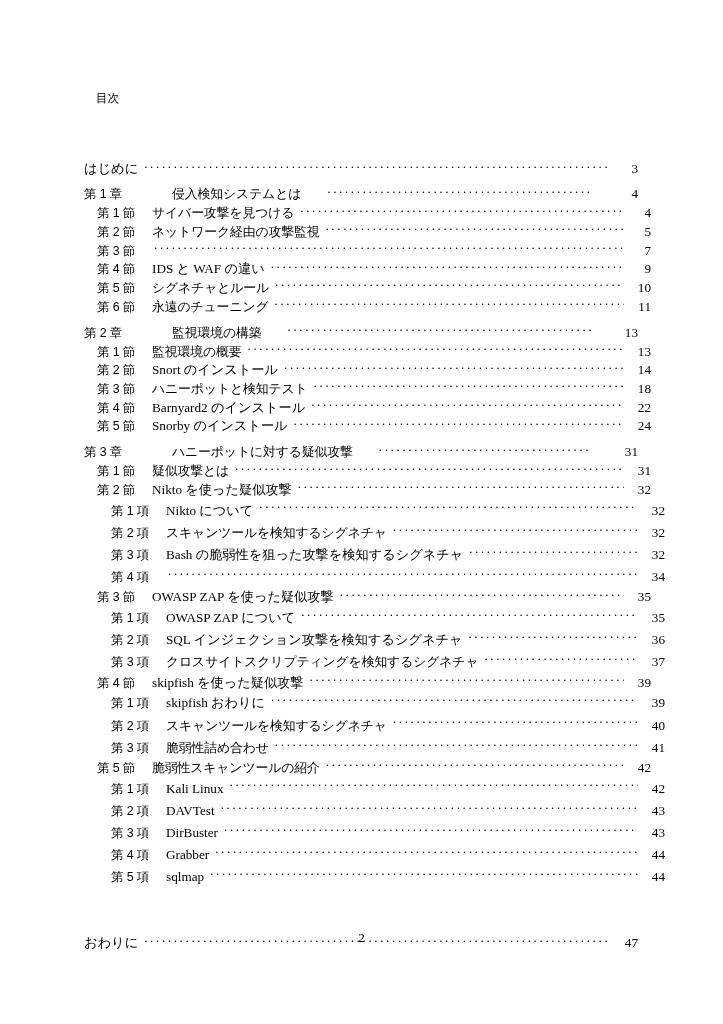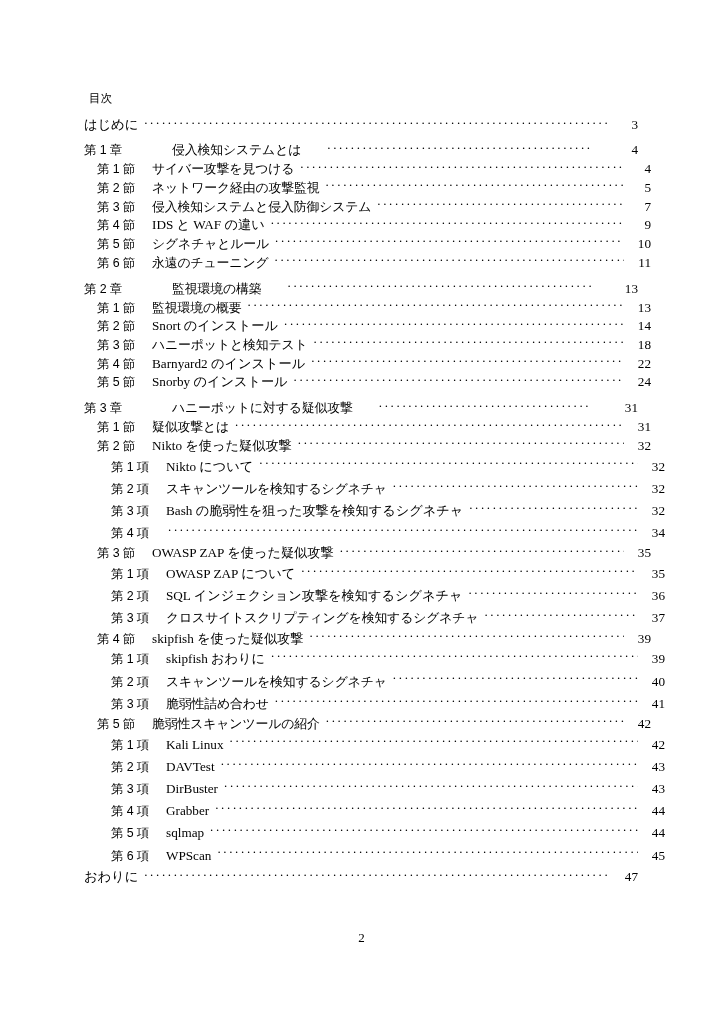--- a/index.html
+++ b/index.html
@@ -21,21 +21,21 @@
     position: absolute;
     left: 0; top: 0;
     width: 723px;
     height: 1024px;
     background: #fff;
   }
 
   
   .toc-label {
     position: absolute;
-    left: 89px;
+    left: 96px;
     top: 91px;
     font-size: 11.5px;
     line-height: 14px;
     font-family: "Liberation Sans", "DejaVu Sans", sans-serif;
     letter-spacing: 0.2px;
     white-space: nowrap;
   }
 
   
   .toc {
@@ -52,20 +52,21 @@
     font-size: 13.2px;
     line-height: 18.6px;
     white-space: nowrap;
   }
 
   
   .row.lv-top {           
     padding-left: 0px;
     font-size: 13.6px;
     line-height: 19px;
+    margin-top: 44px;
   }
   .row.lv-chapter {       
     padding-left: 0px;
     font-size: 13.4px;
     line-height: 18.8px;
   }
   .row.lv-section {       
     padding-left: 13px;
     font-size: 13.1px;
     line-height: 18.6px;
@@ -173,21 +174,20 @@
         <span class="pageno">4</span>
       </div>
       <div class="row lv-section">
         <span class="num">第 2 節</span>
         <span class="title jp">ネットワーク経由の攻撃監視</span>
         <span class="leader"></span>
         <span class="pageno">5</span>
       </div>
       <div class="row lv-section">
         <span class="num">第 3 節</span>
-        <span class="title jp">侵入検知システムと侵入防御システム</span>
         <span class="leader"></span>
         <span class="pageno">7</span>
       </div>
       <div class="row lv-section">
         <span class="num">第 4 節</span>
         <span class="title lat">IDS と WAF の違い</span>
         <span class="leader"></span>
         <span class="pageno">9</span>
       </div>
       <div class="row lv-section">
@@ -356,26 +356,20 @@
         <span class="title lat">Grabber</span>
         <span class="leader"></span>
         <span class="pageno">44</span>
       </div>
       <div class="row lv-item">
         <span class="num">第 5 項</span>
         <span class="title lat">sqlmap</span>
         <span class="leader"></span>
         <span class="pageno">44</span>
       </div>
-      <div class="row lv-item">
-        <span class="num">第 6 項</span>
-        <span class="title lat">WPScan</span>
-        <span class="leader"></span>
-        <span class="pageno">45</span>
-      </div>
       <div class="row lv-top">
         <span class="title jp">おわりに</span>
         <span class="leader"></span>
         <span class="pageno">47</span>
       </div>
     </div>
 
   <div class="folio">2</div>
 
 </div>

